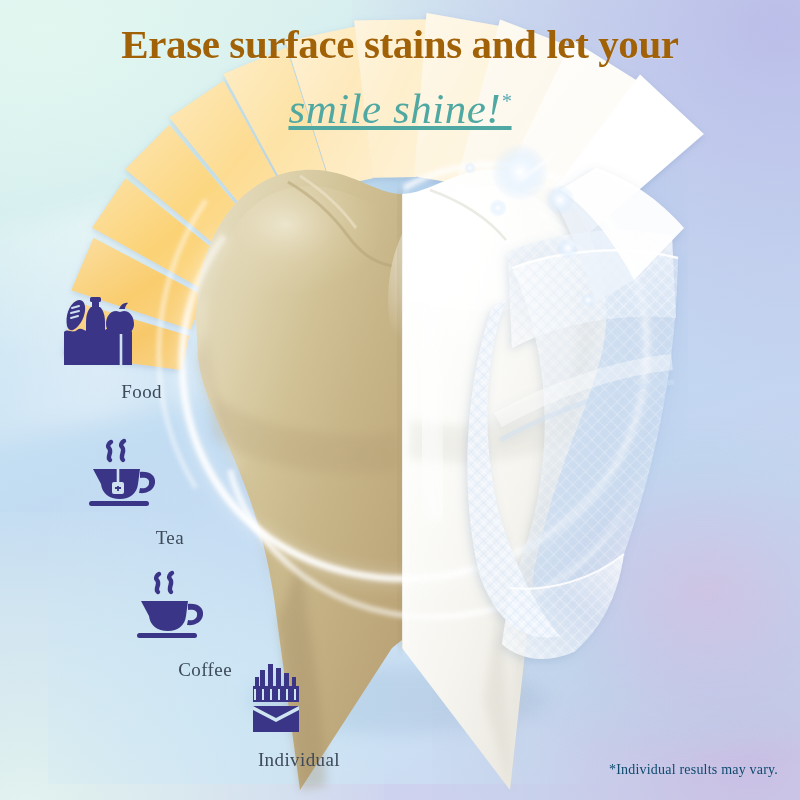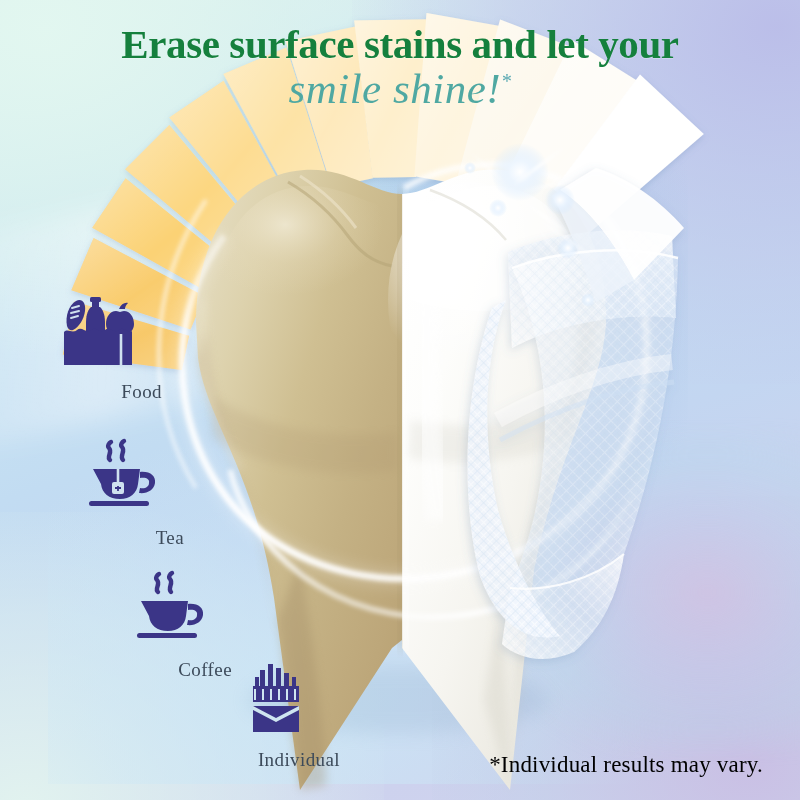--- a/index.html
+++ b/index.html
@@ -72,34 +72,35 @@
     position:absolute;left:0;right:0;top:22px;
     text-align:center;
     z-index:40;
   }
   .headline{
     font-family:"Liberation Serif",serif;
     font-weight:700;
     font-size:41px;
     letter-spacing:-.4px;
     line-height:1.08;
-    color:#15803d;
+    color:#a16207;
     text-shadow:0 1px 0 rgba(255,255,255,.25);
     white-space:nowrap;
   }
   .subhead{
-    margin-top:0;
+    margin-top:20px;
     font-family:"Liberation Serif",serif;
     font-style:italic;
     font-weight:400;
     font-size:43px;
     line-height:1.05;
     color:#4fa8a2;
     letter-spacing:.5px;
     white-space:nowrap;
+    text-decoration:underline;
   }
   .subhead .ast{
     font-size:20px;
     vertical-align:super;
     color:#5aa9b2;
   }
 
   
   .shade-arc{
     position:absolute;left:0;top:0;width:800px;height:800px;
@@ -142,24 +143,24 @@
     letter-spacing:.4px;
     white-space:nowrap;
   }
   #icon-food{left:34px;top:292px;width:128px;}
   #icon-tea{left:56px;top:438px;width:128px;}
   #icon-coffee{left:104px;top:570px;width:128px;}
   #icon-cigarette{left:212px;top:660px;width:128px;}
 
   
   .footnote{
-    position:absolute;right:37px;bottom:22px;
+    position:absolute;right:22px;bottom:22px;
     font-family:"Liberation Serif",serif;
-    font-size:23px;
-    color:#000000;
+    font-size:14px;
+    color:#0c4a6e;
     letter-spacing:.2px;
     z-index:36;
     white-space:nowrap;
   }
 </style>
 </head>
 <body>
 
 <div id="poster">
 

